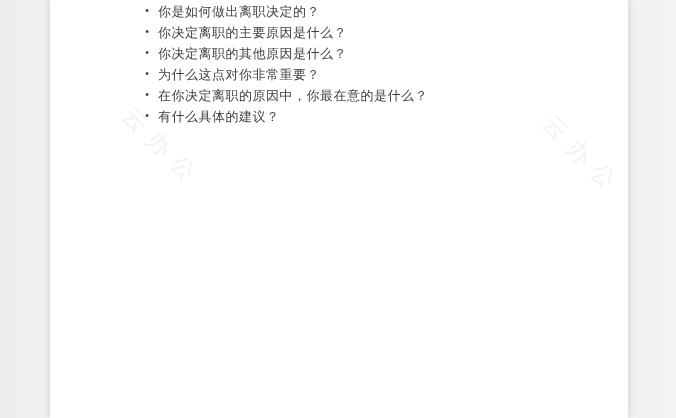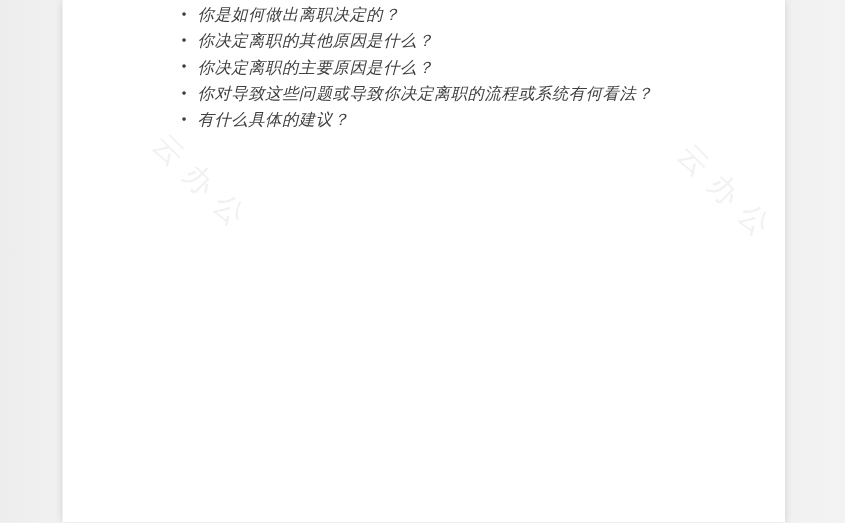--- a/index.html
+++ b/index.html
@@ -45,21 +45,20 @@
   .qlist {
     margin: 0;
     padding: 0;
     list-style: none;
   }
   .q {
     position: relative;
     height: 21px;
     padding-left: 16px;
     white-space: nowrap;
-    font-style: italic;
   }
   .dot::before {
     content: "\2022";
     position: absolute;
     left: 3px;
     top: 0;
     font-size: 12px;
     color: #3f3f3f;
   }
   .wm {
@@ -80,22 +79,23 @@
 <div class="stage">
   <div class="paper">
 
     <div class="wm" style="left:88px; top:100px;">云办公</div>
     <div class="wm" style="left:508px; top:108px;">云办公</div>
 
     <div class="content">
 
       <ul class="qlist">
         <li class="q dot"><span>你是如何做出离职决定的？</span></li>
+        <li class="q dot"><span>你决定离职的主要原因是什么？</span></li>
         <li class="q dot"><span>你决定离职的其他原因是什么？</span></li>
-        <li class="q dot"><span>你决定离职的主要原因是什么？</span></li>
-        <li class="q dot"><span>你对导致这些问题或导致你决定离职的流程或系统有何看法？</span></li>
+        <li class="q dot"><span>为什么这点对你非常重要？</span></li>
+        <li class="q dot"><span>在你决定离职的原因中，你最在意的是什么？</span></li>
         <li class="q dot"><span>有什么具体的建议？</span></li>
 
       </ul>
     </div>
 
   </div>
 </div>
 
 </body></html>

